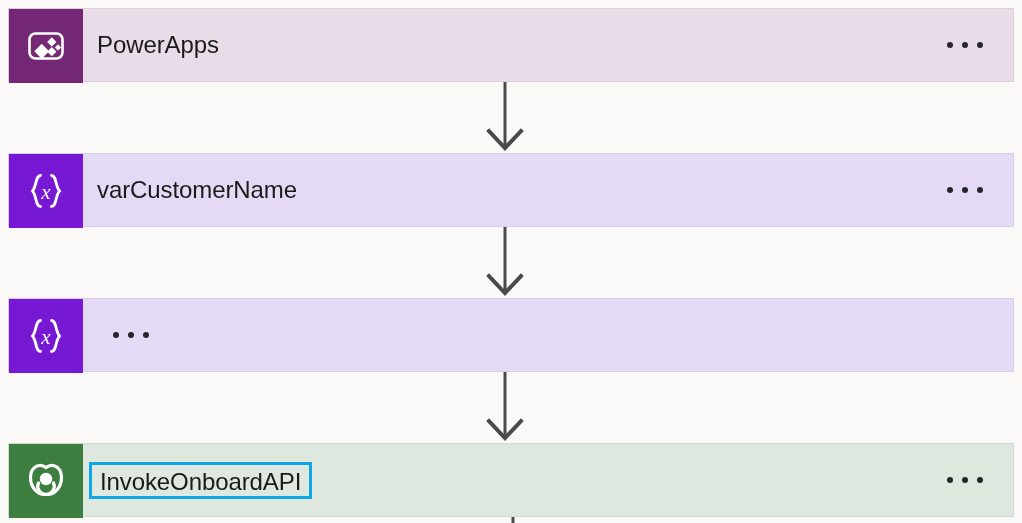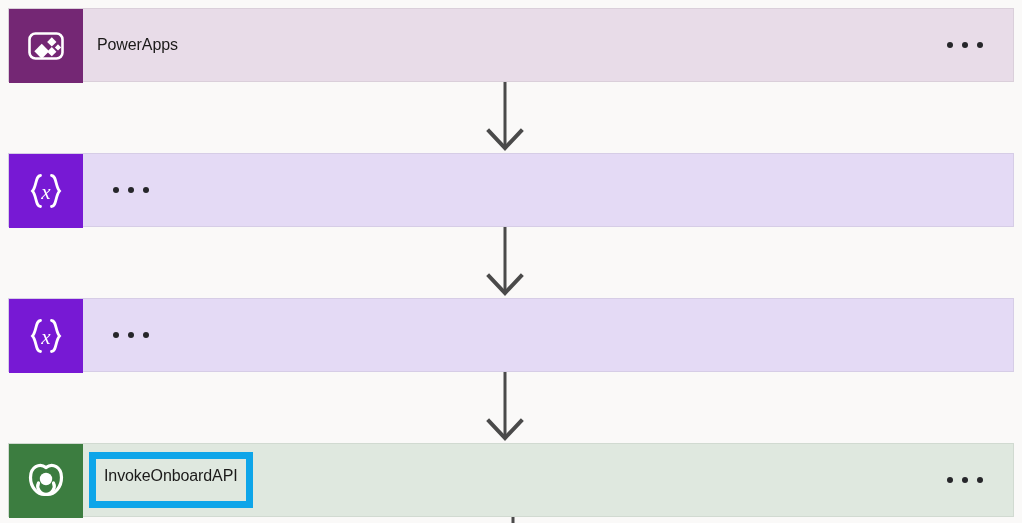--- a/index.html
+++ b/index.html
@@ -51,30 +51,30 @@
 
   .step-body {
     flex: 1 1 auto;
     display: flex;
     align-items: center;
     padding-left: 14px;
     min-width: 0;
   }
 
   .step-title {
-    font-size: 16px;
+    font-size: 24px;
     line-height: 26px;
     color: #1b1a19;
     letter-spacing: -0.1px;
     white-space: nowrap;
   }
 
   .step-title.highlighted {
-    border: 7px solid #0ea5e9;
-    padding: 4px 8px 12px 8px;
+    border: 3px solid #0ea5e9;
+    padding: 4px 8px 1px 8px;
     margin-left: -8px;
     box-sizing: border-box;
   }
 
   .step-menu {
     width: 96px;
     min-width: 96px;
     display: flex;
     align-items: center;
     justify-content: center;
@@ -137,20 +137,23 @@
   </div>
 
   <div class="step-card" id="card-1" style="top:153px; background:#e4daf5;">
     <div class="step-icon-tile" style="background:#7719d4;">
       <svg width="46" height="46" viewBox="0 0 46 46" aria-hidden="true">
         <path d="M17.5 7.5 C12.5 7.5 13.6 18.5 9.5 23 C13.6 27.5 12.5 38.5 17.5 38.5" fill="none" stroke="#ffffff" stroke-width="2.8" stroke-linecap="round"></path>
         <path d="M28.5 7.5 C33.5 7.5 32.4 18.5 36.5 23 C32.4 27.5 33.5 38.5 28.5 38.5" fill="none" stroke="#ffffff" stroke-width="2.8" stroke-linecap="round"></path>
         <text x="23" y="31" text-anchor="middle" fill="#ffffff" font-family="'Liberation Serif', serif" font-style="italic" font-size="21">x</text>
       </svg>
     </div>
+    <div class="step-body">
+      <span class="step-title">varCustomerName</span>
+    </div>
     <div class="step-menu" title="More commands">
       <span class="dot"></span>
       <span class="dot"></span>
       <span class="dot"></span>
     </div>
   </div>
 
   <div class="connector" style="top:227px; height:71px;">
     <svg width="60" height="71" viewBox="0 0 60 71">
       <line x1="30" y1="0" x2="30" y2="63" stroke="#4a4a4a" stroke-width="3"></line>

